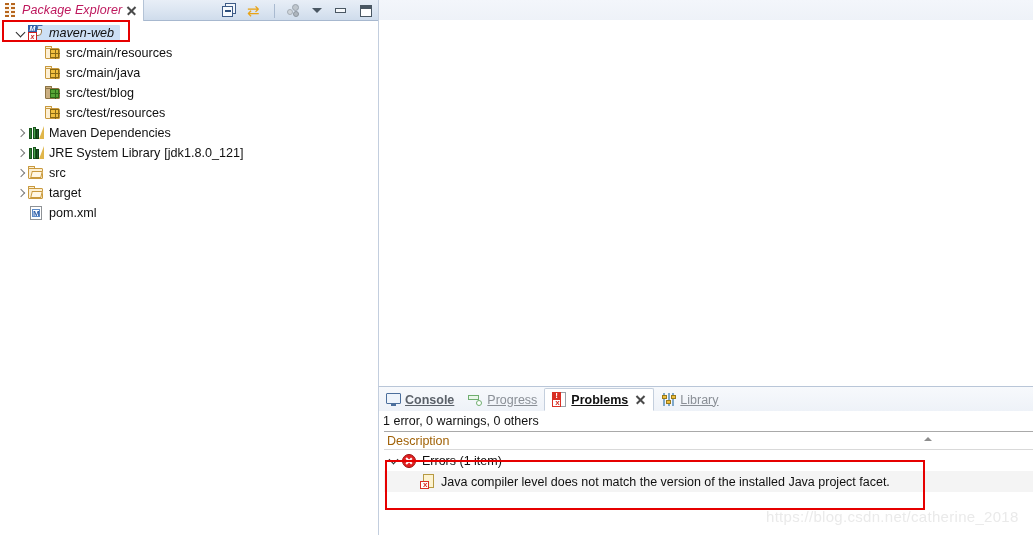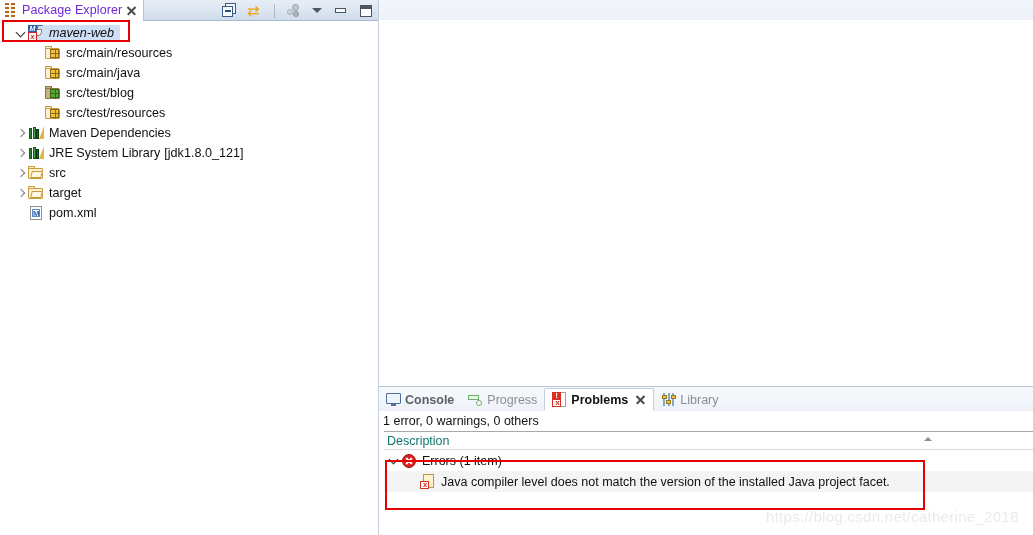--- a/index.html
+++ b/index.html
@@ -22,22 +22,23 @@
     border-bottom: 1px solid #a7b8cf;
     display: flex; align-items: center;
   }
   .tab-active-pe {
     display: flex; align-items: center; gap: 4px;
     height: 21px; padding: 0 6px 0 4px;
     background: #ffffff;
     border-right: 1px solid #b4c3d6;
   }
   .tab-title {
-    font-size: 12.5px; color: #6d28d9; white-space: nowrap;
+    font-size: 12.5px; color: #be185d; white-space: nowrap;
     letter-spacing: .1px;
+    font-style: italic;
   }
   .close-x { width: 11px; height: 11px; position: relative; flex: 0 0 auto; }
   .close-x::before, .close-x::after {
     content:""; position: absolute; left: 0; top: 5px;
     width: 11px; height: 1.6px; background: #4a4a4a;
   }
   .close-x::before { transform: rotate(45deg); }
   .close-x::after  { transform: rotate(-45deg); }
 
   .pe-toolbar {
@@ -194,21 +195,21 @@
     position:absolute; left:378px; top:386px; right:0; bottom:0;
     background:#ffffff; border-left:1px solid #c3cede; border-top:1px solid #b9c6d8;
   }
   .bottom-tabbar {
     position:relative; height:24px; width:100%;
     background: linear-gradient(to bottom, #f7f9fc 0%, #eef2f8 100%);
     display:flex; align-items:flex-end;
   }
   .btab {
     display:flex; align-items:center; gap:4px; height:23px; padding:0 7px;
-    font-size:12.5px; color:#8a8f96; white-space:nowrap;
+    font-size:12.5px; color:#8a8f96; white-space:nowrap;text-decoration:underline;
   }
   .btab.bold { font-weight:bold; color:#5b6169; }
   .btab.active {
     background:#ffffff; color:#111111; font-weight:bold;
     border:1px solid #c4cfdd; border-bottom:1px solid #ffffff;
     border-radius:2px 2px 0 0;
   }
   .btab .bx { width:11px; height:11px; position:relative; margin-left:3px; }
   .btab .bx::before, .btab .bx::after {
     content:""; position:absolute; left:0; top:5px; width:11px; height:1.6px; background:#4a4a4a;
@@ -243,21 +244,21 @@
   .ic-servers .k.a { left:0.5px; top:3px; } .ic-servers .k.b { left:5px; top:8px; } .ic-servers .k.c { left:9.5px; top:3px; }
 
   .summary {
     position:absolute; left:0; top:24px; width:100%; height:20px;
     font-size:12.5px; color:#111; padding-left:4px; line-height:20px;
     background:#ffffff;
   }
   .col-header {
     position:absolute; left:5px; top:44px; right:0; height:19px;
     border-top:1px solid #a9a9a9; border-bottom:1px solid #d9d9d9;
-    background:#ffffff; font-size:12.5px; color:#0f766e; line-height:18px; padding-left:3px;
+    background:#ffffff; font-size:12.5px; color:#a16207; line-height:18px; padding-left:3px;
   }
   .sort-asc {
     position:absolute; left:540px; top:5px; width:0; height:0;
     border-left:4.5px solid transparent; border-right:4.5px solid transparent;
     border-bottom:4.5px solid #8d8d8d;
   }
   .prob-list { position:absolute; left:5px; top:63px; right:0; bottom:0; background:#ffffff; }
   .prow {
     position:relative; height:21px; display:flex; align-items:center;
     font-size:12.5px; color:#101010; white-space:nowrap;

